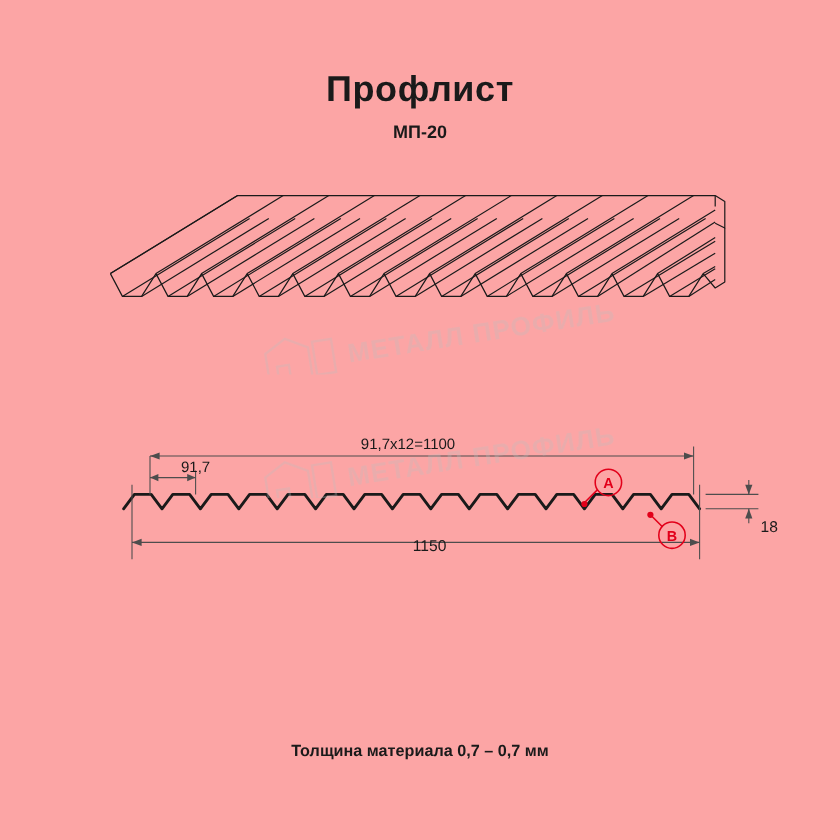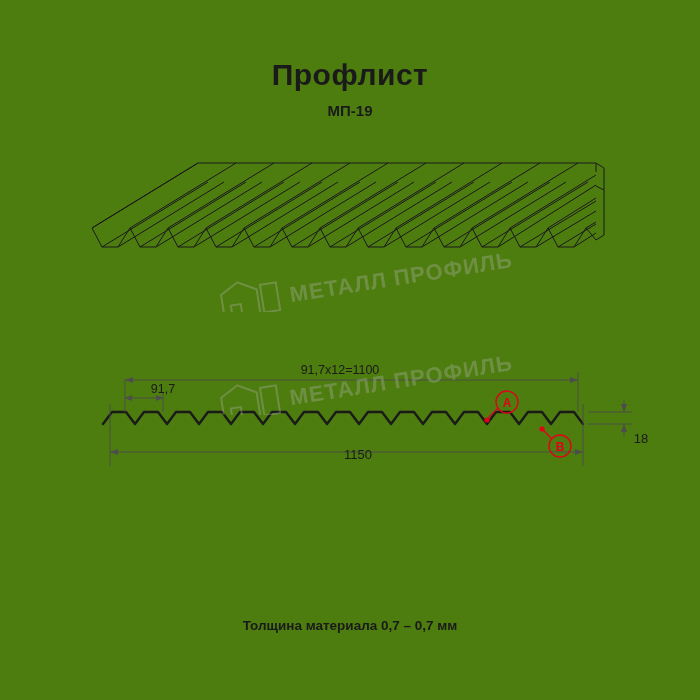--- a/index.html
+++ b/index.html
@@ -9,21 +9,21 @@
   }
   body {
     font-family: "Liberation Sans", sans-serif;
     color: #1a1a1a;
   }
   #page {
     position: relative;
     width: 700px;
     height: 700px;
     overflow: hidden;
-    background: #4d7c0f;
+    background: #fca5a5;
   }
   .title {
     position: absolute;
     top: 58px;
     left: 0;
     width: 700px;
     text-align: center;
     font-size: 30px;
     font-weight: bold;
     letter-spacing: 0.5px;
@@ -71,21 +71,21 @@
     stroke: #bfbfbf;
     stroke-width: 2;
   }
 </style>
 </head>
 <body>
 
 <div id="page">
 
   <div class="title">Профлист</div>
-  <div class="subtitle">МП-19</div>
+  <div class="subtitle">МП-20</div>
 
   <svg class="svg-layer" width="700" height="700">
 
     <g fill="none" stroke="#1a1a1a" stroke-width="1" stroke-linejoin="round">
 
       <path d="M 92 228 L 198 163 L 596 163 L 596 172" stroke="#1a1a1a"></path>
 
       <path d="M 596 163 L 604 168 L 604 190 L 596 186"></path>
 
       <path d="M 92 228

